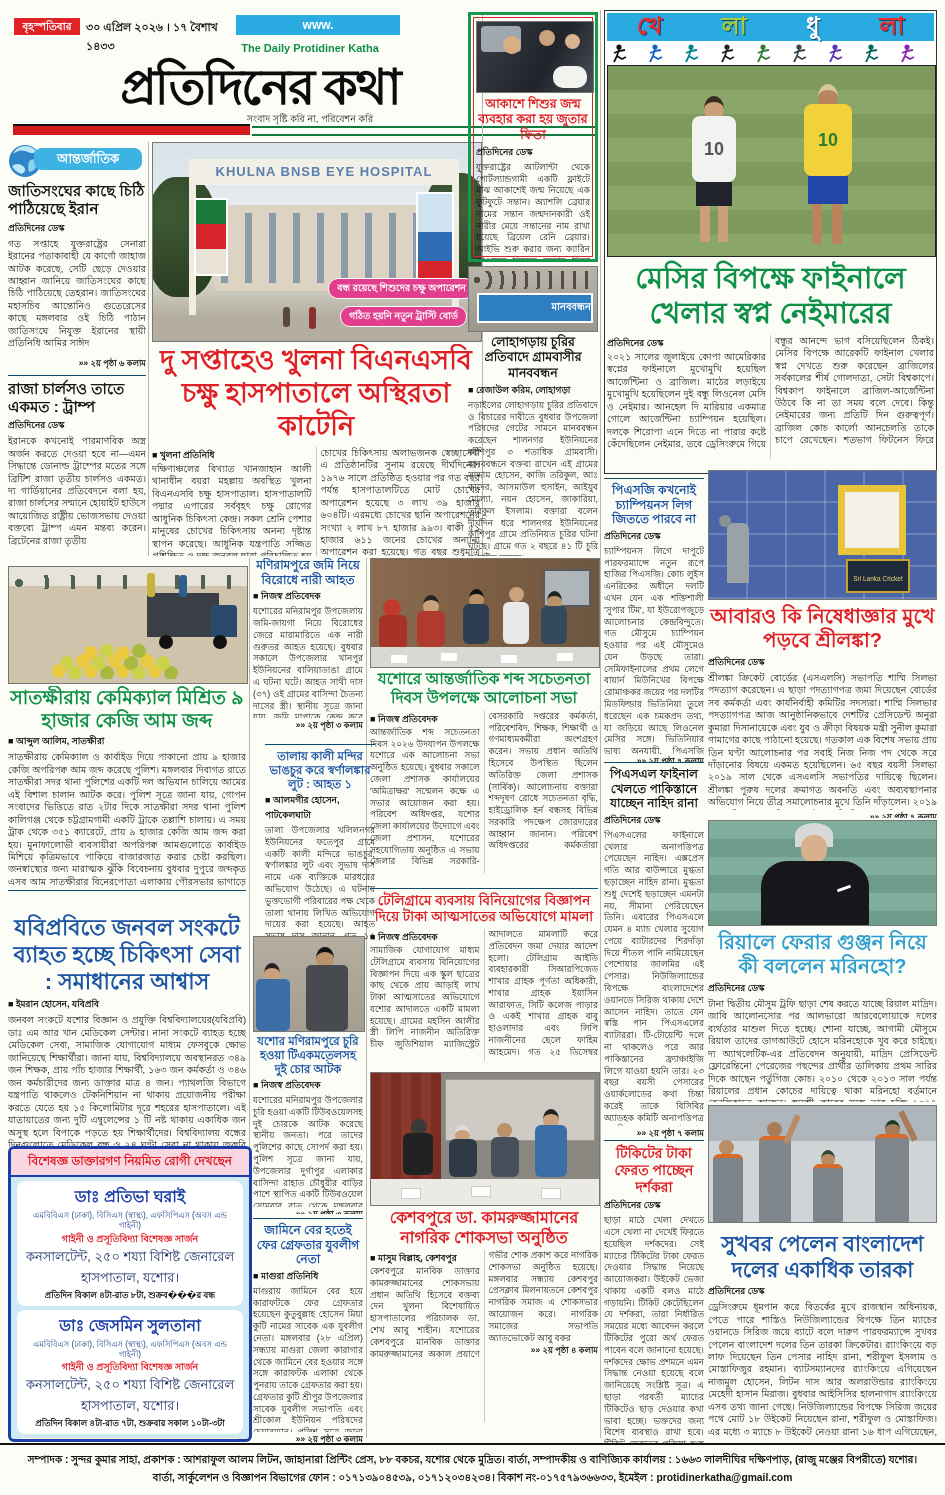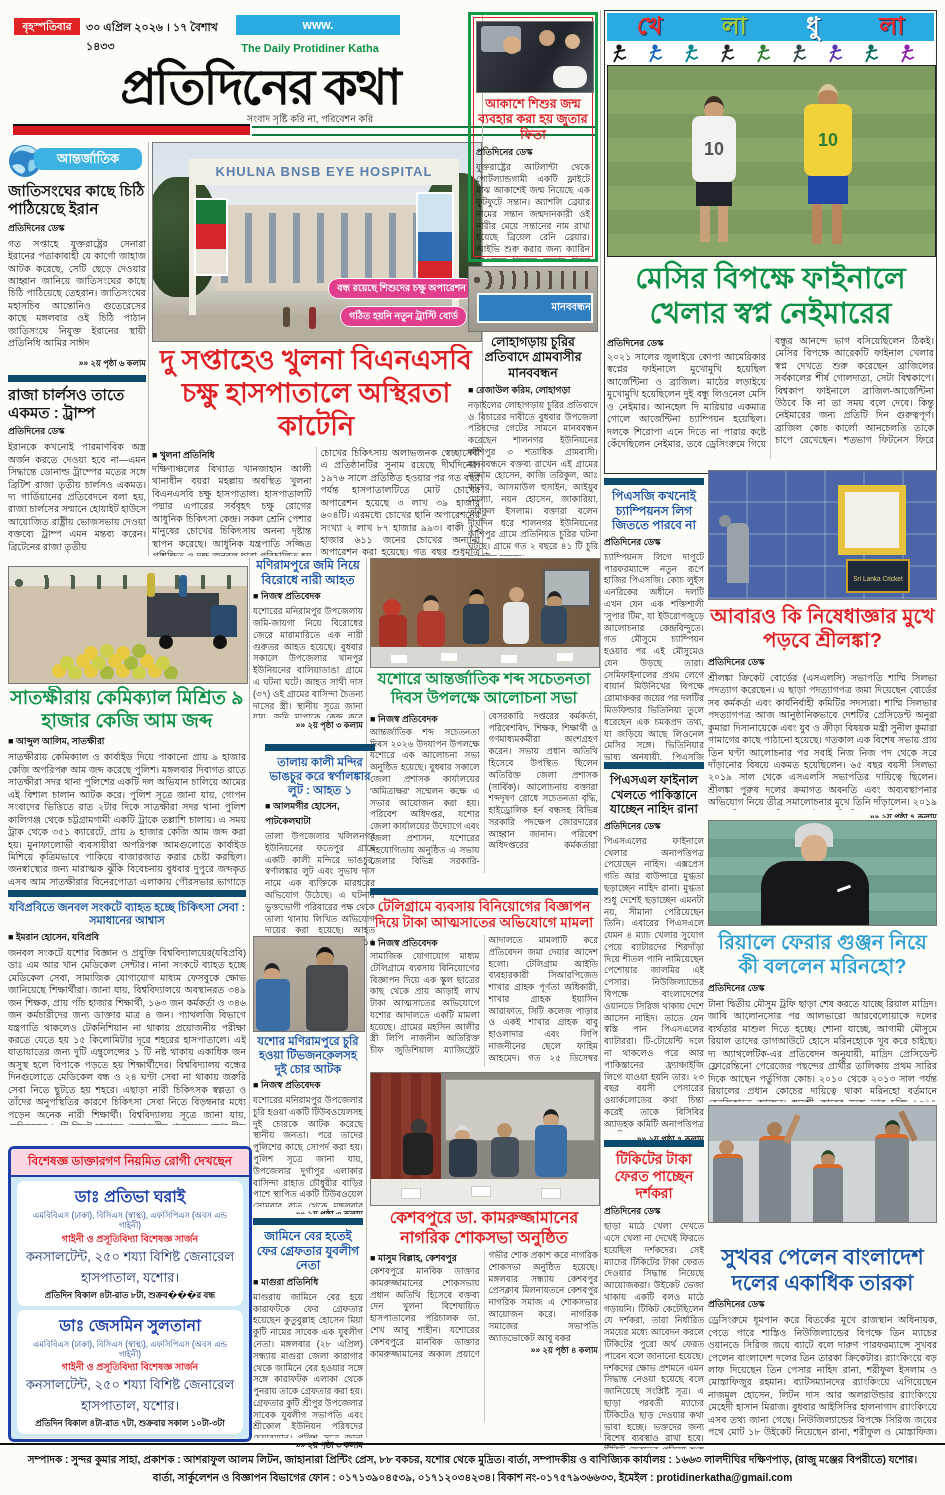--- a/index.html
+++ b/index.html
@@ -8,21 +8,21 @@
   .abs{position:absolute;}
   .photo{position:absolute;overflow:hidden;border:1px solid #777;background:#c8c4b8;}
   .hl{font-weight:bold;text-align:center;line-height:1.22;}
   .red{color:#df2127}.green{color:#0f9048}.blue{color:#1d55a5}.cyan{color:#2f9fd0}.blk{color:#151515}
   .by{font-weight:bold;font-size:9px;color:#111;margin:2px 0;}
   .bd{font-size:9.3px;line-height:1.34;text-align:justify;color:#191919;overflow:hidden;}
   .sm{font-size:8.8px;}
   .jmp{display:block;text-align:right;font-weight:bold;font-size:8.4px;color:#111;margin-top:1px;}
   .cols2{column-count:2;column-gap:9px;column-rule:1px solid #c9c9c2;}
   .art{position:absolute;overflow:hidden;}
-  .sep{border-top:7px solid #0c4a6e;padding-top:4px;}
+  .sep{border-top:1px solid #0c4a6e;padding-top:4px;}
   .vline{position:absolute;width:1px;background:#b9b7ad;}
   .pill{position:absolute;background:#e23e8e;color:#fff;font-weight:bold;font-size:9.5px;
         border-radius:10px;padding:2px 8px;white-space:nowrap;border:1px solid #fff;}
   .adbox{position:absolute;background:#cfe9f7;border:3px solid #1b3ea9;border-radius:6px;overflow:hidden;}
   .adcard{background:#fff;border-radius:8px;margin:4px 6px;padding:3px 4px;text-align:center;}
   .adname{color:#1b3ea9;font-weight:bold;font-size:16px;}
   .addeg{color:#27488f;font-size:8.2px;line-height:1.25;}
   .adspec{color:#e01d24;font-weight:bold;font-size:9.5px;}
   .adline{color:#1d2f66;font-size:13px;}
   .adhours{color:#111;font-weight:bold;font-size:8.6px;}
@@ -219,21 +219,21 @@
       <div style="position:absolute;left:4px;top:48px;width:30px;height:68px;background:#7d8489;border-radius:6px;border-top:4px solid #d86a2a;"></div>
       <div style="position:absolute;left:58px;top:16px;width:15px;height:15px;background:#a87c56;border-radius:50%;"></div>
       <div style="position:absolute;left:50px;top:30px;width:32px;height:86px;background:#80878c;border-radius:6px;border-top:4px solid #d86a2a;"></div>
       <div style="position:absolute;left:80px;top:8px;width:6px;height:30px;background:#b98c66;transform:rotate(24deg);"></div>
       <div style="position:absolute;left:112px;top:44px;width:14px;height:14px;background:#b98c66;border-radius:50%;border-top:4px solid #2a4a2a;"></div>
       <div style="position:absolute;left:104px;top:58px;width:30px;height:58px;background:#7d8489;border-radius:6px;border-top:4px solid #d86a2a;"></div>
       <div style="position:absolute;left:176px;top:14px;width:15px;height:15px;background:#a87c56;border-radius:50%;border-top:4px solid #1c3a28;"></div>
       <div style="position:absolute;left:166px;top:28px;width:34px;height:88px;background:#80878c;border-radius:6px;border-top:4px solid #d86a2a;"></div>
       <div style="position:absolute;left:196px;top:4px;width:6px;height:32px;background:#a87c56;transform:rotate(-26deg);"></div>
     </div>
-    <div class="hl blue" style="font-size:21px;margin-top:21px;">সুখবর পেলেন বাংলাদেশ দলের একাধিক তারকা</div>
+    <div class="hl blue" style="font-size:21px;margin-top:8px;">সুখবর পেলেন বাংলাদেশ দলের একাধিক তারকা</div>
     <div class="by">প্রতিদিনের ডেস্ক</div>
     <div class="bd" style="height:138px;">ড্রেসিংরুমে ধূমপান করে বিতর্কের মুখে রাজস্থান অধিনায়ক, পেতে পারে শাস্তিও নিউজিল্যান্ডের বিপক্ষে তিন ম্যাচের ওয়ানডে সিরিজ জয়ে ব্যাটে বলে দারুণ পারফরম্যান্সে সুখবর পেলেন বাংলাদেশ দলের তিন তারকা ক্রিকেটার। র‍্যাংকিংয়ে বড় লাফ দিয়েছেন তিন পেসার নাহিদ রানা, শরীফুল ইসলাম ও মোস্তাফিজুর রহমান। ব্যাটসম্যানদের র‍্যাংকিংয়ে এগিয়েছেন নাজমুল হোসেন, লিটন দাস আর অলরাউন্ডার র‍্যাংকিংয়ে মেহেদী হাসান মিরাজ। বুধবার আইসিসির হালনাগাদ র‍্যাংকিংয়ে এসব তথ্য জানা গেছে। নিউজিল্যান্ডের বিপক্ষে সিরিজ জয়ের পথে মোট ১৮ উইকেট নিয়েছেন রানা, শরীফুল ও মোস্তাফিজ। এর মধ্যে ৩ ম্যাচে ৮ উইকেট নেওয়া রানা ১৬ ধাপ এগিয়েছেন, তার বর্তমান অবস্থান ৪৮। তিন ম্যাচে ৫ উইকেট নেওয়া শরীফুল এগিয়েছেন ১১ ধাপ, এই মুহূর্তে আছেন ২৮তম পজিশনে। আর সিরিজে মাত্র এক ম্যাচ খেলে ৫ উইকেট নেওয়া মোস্তাফিজ ১৪ ধাপ এগিয়ে উঠেছেন ৪১তম স্থানে। সিরিজে দুই দলের একমাত্র সেঞ্চুরিয়ান</div>
     <span class="jmp">»» ২য় পৃষ্ঠা ৬ কলাম</span>
   </div>
 
   <div class="photo" style="left:8px;top:566px;width:238px;height:116px;background:linear-gradient(#e7e3d8 0 16%,#cfc3ab 16%);">
     <div style="position:absolute;left:0;top:8px;width:100%;height:14px;background:repeating-radial-gradient(circle at 10px 8px,#52604f 0 4px,transparent 4px 26px);"></div>
     <svg width="150" height="52" viewBox="0 0 150 52" style="position:absolute;left:30px;bottom:4px;">
       <g>
         <circle cx="20" cy="44" r="7" fill="#e8c93f"></circle>
@@ -263,21 +263,21 @@
     <div style="position:absolute;right:74px;top:68px;width:14px;height:14px;background:#111;border-radius:50%;"></div>
     <div style="position:absolute;right:60px;top:8px;width:8px;height:22px;background:#2d5f8e;border-radius:3px;"></div>
     <div style="position:absolute;right:92px;top:6px;width:8px;height:24px;background:#c7b23a;border-radius:3px;"></div>
   </div>
   <div class="art" style="left:8px;top:686px;width:238px;height:202px;">
     <div class="hl green" style="font-size:19px;">সাতক্ষীরায় কেমিক্যাল মিশ্রিত ৯ হাজার কেজি আম জব্দ</div>
     <div class="by">■ আব্দুল আলিম, সাতক্ষীরা</div>
     <div class="bd" style="height:142px;">সাতক্ষীরায় কেমিক্যাল ও কার্বাইড দিয়ে পাকানো প্রায় ৯ হাজার কেজি অপরিপক্ব আম জব্দ করেছে পুলিশ। মঙ্গলবার দিবাগত রাতে সাতক্ষীরা সদর থানা পুলিশের একটি দল অভিযান চালিয়ে আমের এই বিশাল চালান আটক করে। পুলিশ সূত্রে জানা যায়, গোপন সংবাদের ভিত্তিতে রাত ২টার দিকে সাতক্ষীরা সদর থানা পুলিশ কালিগঞ্জ থেকে চট্টগ্রামগামী একটি ট্রাকে তল্লাশি চালায়। এ সময় ট্রাক থেকে ৩৫১ ক্যারেটে, প্রায় ৯ হাজার কেজি আম জব্দ করা হয়। মুনাফালোভী ব্যবসায়ীরা অপরিপক্ব আমগুলোতে কার্বাইড মিশিয়ে কৃত্রিমভাবে পাকিয়ে বাজারজাত করার চেষ্টা করছিল। জনস্বাস্থ্যের জন্য মারাত্মক ঝুঁকি বিবেচনায় বুধবার দুপুরে জব্দকৃত এসব আম সাতক্ষীরার বিনেরপোতা এলাকায় পৌরসভার ভাগাড়ে ধ্বংস করা হয়। সাতক্ষীরা সদর উপজেলা নির্বাহী কর্মকর্তা অর্ণব দত্ত বিষয়টি নিশ্চিত করে জানান, সাধারণ মানুষের খাদ্য নিরাপত্তা নিশ্চিত করতে প্রশাসনের এ ধরনের কঠোর নজরদারি ও ভেজালবিরোধী অভিযান অব্যাহত থাকবে।</div>
   </div>
   <div class="art sep" style="left:8px;top:890px;width:238px;height:252px;">
-    <div class="hl blue" style="font-size:11px;">যবিপ্রবিতে জনবল সংকটে ব্যাহত হচ্ছে চিকিৎসা সেবা : সমাধানের আশ্বাস</div>
+    <div class="hl blue" style="font-size:22px;margin-top:20px;">যবিপ্রবিতে জনবল সংকটে ব্যাহত হচ্ছে চিকিৎসা সেবা : সমাধানের আশ্বাস</div>
     <div class="by">■ ইমরান হোসেন, যবিপ্রবি</div>
     <div class="bd" style="height:178px;">জনবল সংকটে যশোর বিজ্ঞান ও প্রযুক্তি বিশ্ববিদ্যালয়ের(যবিপ্রবি) ডাঃ এম আর খান মেডিকেল সেন্টার। নানা সংকটে ব্যাহত হচ্ছে মেডিকেল সেবা, সামাজিক যোগাযোগ মাধ্যম ফেসবুকে ক্ষোভ জানিয়েছে শিক্ষার্থীরা। জানা যায়, বিশ্ববিদ্যালয়ে অবস্থানরত ৩৪৯ জন শিক্ষক, প্রায় পাঁচ হাজার শিক্ষার্থী, ১৬৩ জন কর্মকর্তা ও ৩৪৬ জন কর্মচারীদের জন্য ডাক্তার মাত্র ৪ জন। প্যাথলজি বিভাগে যন্ত্রপাতি থাকলেও টেকনিশিয়ান না থাকায় প্রয়োজনীয় পরীক্ষা করতে যেতে হয় ১৫ কিলোমিটার দূরে শহরের হাসপাতালে। এই যাতায়াতের জন্য দুটি এম্বুলেন্সের ১ টি নষ্ট থাকায় একাধিক জন অসুস্থ হলে বিপাকে পড়তে হয় শিক্ষার্থীদের। বিশ্ববিদ্যালয় বন্ধের দিনগুলোতে মেডিকেল বন্ধ ও ২৪ ঘণ্টা সেবা না থাকায় জরুরি সেবা নিতে ছুটতে হয় শহরে। এছাড়া নারী চিকিৎসক স্বল্পতা ও তাঁদের অনুপস্থিতির কারণে চিকিৎসা সেবা নিতে বিড়ম্বনার মধ্যে পড়েন অনেক নারী শিক্ষার্থী। বিশ্ববিদ্যালয় সূত্রে জানা যায়, মেডিকেলে ১ টি শিফট চালাতে প্রয়োজনীয় পদসমূহের মধ্যে চীফ মেডিকেল অফিসার পদে ১ জন কর্মরত, ডেপুটি মেডিকেল অফিসারের ১টি পদ শূন্য, সিনিয়র মেডিকেল অফিসারের ২টি পদের মধ্যে কর্মরত আছেন ১ জন, মেডিকেল অফিসারের ৫টি পদের মধ্যে কর্মরত ২ জন, নার্সের ৪টি</div>
 
   </div>
 
   <div class="adbox" style="left:8px;top:1146px;width:238px;height:290px;">
     <div style="background:#f8d7e2;color:#e01d24;font-weight:bold;font-size:12px;text-align:center;padding:3px 0;border-bottom:2px solid #1b3ea9;">বিশেষজ্ঞ ডাক্তারগণ নিয়মিত রোগী দেখছেন</div>
     <div class="adcard">
       <div class="adname">ডাঃ প্রতিভা ঘরাই</div>
       <div class="addeg">এমবিবিএস (ঢাকা), বিসিএস (স্বাস্থ্য), এফসিপিএস (অবস এন্ড গাইনী)</div>
@@ -313,21 +313,21 @@
     <div class="bd sm" style="height:118px;">তালা উপজেলার খলিলনগর ইউনিয়নের ফতেপুর গ্রামে একটি কালী মন্দিরে ভাঙচুর, স্বর্ণালঙ্কার লুট এবং সুভাষ দাস নামে এক ব্যক্তিকে মারধরের অভিযোগ উঠেছে। এ ঘটনায় ভুক্তভোগী পরিবারের পক্ষ থেকে তালা থানায় লিখিত অভিযোগ দায়ের করা হয়েছে। আহত সুভাষ দাস জানান, গত ১৫ থেকে ২০ বছর ধরে তারা ওই মন্দিরে পূজা করে আসছেন কিন্তু ঐ মন্দিরের জমি নিয়ে স্থানীয় সুজন সরকার (২৮), সুমন সরকার (৩০) পিতা রনজিত সরকার এবং</div>
     <span class="jmp">»» ২য় পৃষ্ঠা ৫ কলাম</span>
   </div>
   <div class="photo" style="left:253px;top:936px;width:110px;height:94px;background:linear-gradient(#b5ada0,#a59d90);">
     <div style="position:absolute;left:10px;top:26px;width:16px;height:16px;background:#caa27d;border-radius:50%;border-top:5px solid #222;"></div>
     <div style="position:absolute;left:2px;top:42px;width:34px;height:52px;background:#3b6ea5;border-radius:5px;"></div>
     <div style="position:absolute;left:62px;top:10px;width:18px;height:18px;background:#b9926a;border-radius:50%;border-top:5px solid #111;"></div>
     <div style="position:absolute;left:52px;top:28px;width:42px;height:66px;background:#474b4f;border-radius:5px;"></div>
   </div>
   <div class="art" style="left:253px;top:1034px;width:110px;height:180px;">
-    <div class="hl blue" style="font-size:11.5px;">যশোর মণিরামপুরে চুরি হওয়া টিভজনক়েলসহ দুই চোর আটক</div>
+    <div class="hl blue" style="font-size:11.5px;">যশোর মণিরামপুরে চুরি হওয়া টিএকমত়েলসহ দুই চোর আটক</div>
     <div class="by">■ নিজস্ব প্রতিবেদক</div>
     <div class="bd sm" style="height:112px;">যশোরের মনিরামপুর উপজেলার চুরি হওয়া একটি টিউবওয়েলসহ দুই চোরকে আটক করেছে স্থানীয় জনতা। পরে তাদের পুলিশের কাছে সোপর্দ করা হয়। পুলিশ সূত্রে জানা যায়, উপজেলার দুর্গাপুর এলাকার বাসিন্দা রাহাত চৌধুরীর বাড়ির পাশে স্থাপিত একটি টিউবওয়েল সোমবার রাত থেকে মঙ্গলবার ভোরের মধ্যে চুরি হয়। পরে খোঁজাখুঁজির একপর্যায়ে স্থানী- য়রা ভাঙারির দোকানের পেছনে দুই যুবককে চুরি করা টিউবওয়েলসহ</div>
     <span class="jmp">»» ২য় পৃষ্ঠা ৩ কলাম</span>
   </div>
   <div class="art sep" style="left:253px;top:1218px;width:110px;height:220px;">
     <div class="hl blue" style="font-size:12px;">জামিনে বের হতেই ফের গ্রেফতার যুবলীগ নেতা</div>
     <div class="by">■ মাগুরা প্রতিনিধি</div>
     <div class="bd sm" style="height:146px;">মাগুরায় জামিনে বের হয়ে কারাফটকে ফের গ্রেফতার হয়েছেন কুতুবুল্লাহ হোসেন মিয়া কুটি নামের সাবেক এক যুবলীগ নেতা। মঙ্গলবার (২৮ এপ্রিল) সন্ধ্যায় মাগুরা জেলা কারাগার থেকে জামিনে বের হওয়ার সঙ্গে সঙ্গে কারাফটক এলাকা থেকে পুনরায় তাকে গ্রেফতার করা হয়। গ্রেফতার কুটি শ্রীপুর উপজেলার সাবেক যুবলীগ সভাপতি এবং শ্রীকোল ইউনিয়ন পরিষদের চেয়ারম্যান। পুলিশ সূত্রে জানা যায়, বৈষম্যবিরোধী ছাত্র আন্দোলন</div>
     <span class="jmp">»» ২য় পৃষ্ঠা ৩ কলাম</span>
   </div>

